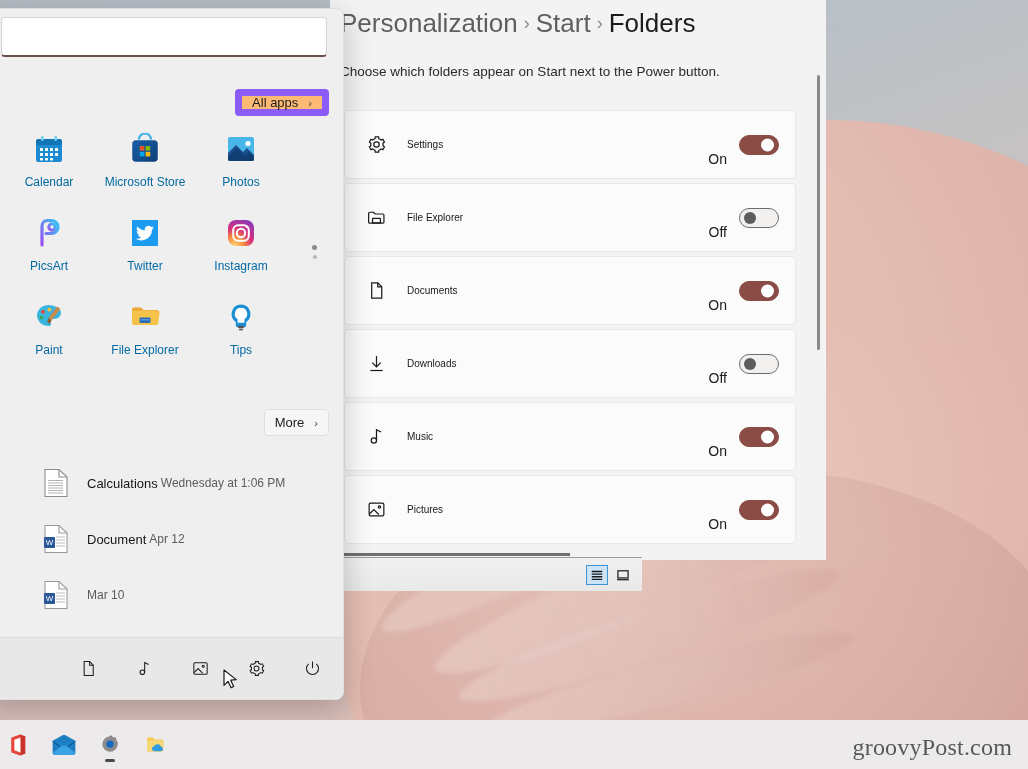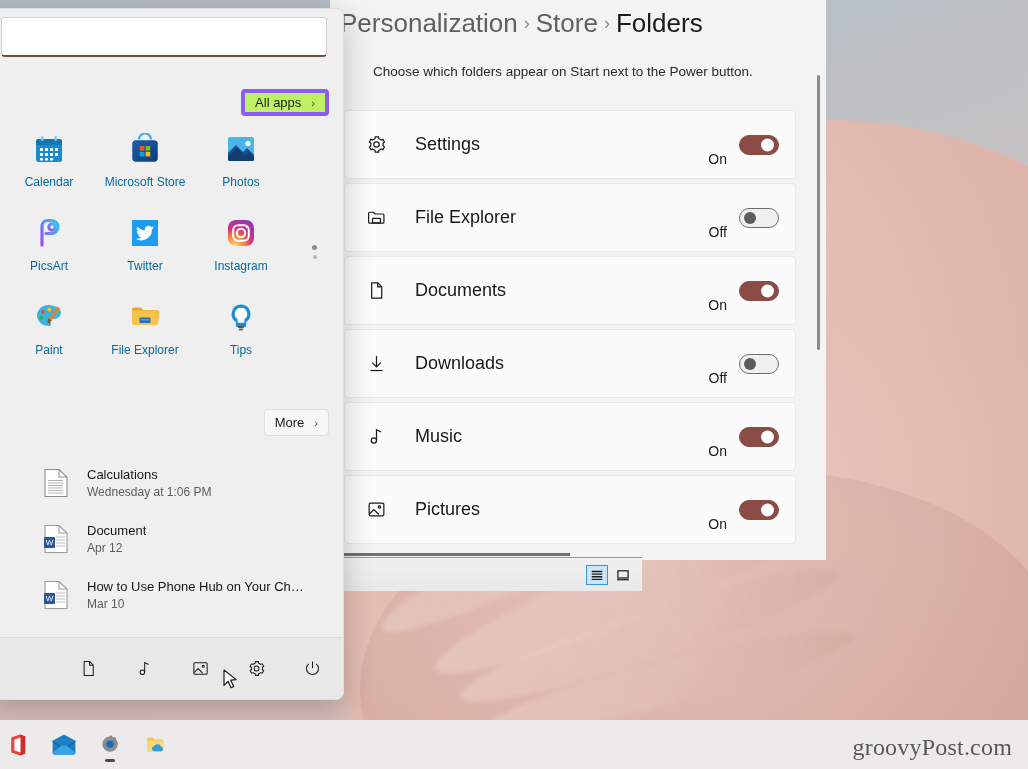--- a/index.html
+++ b/index.html
@@ -54,42 +54,42 @@
   .breadcrumb {
     position: absolute; left: 10px; top: 8px;
     font-size: 26px; color: #5a5a5a; white-space: nowrap;
     font-weight: 400;
   }
   .breadcrumb .crumb { color: #5f5f5f; }
   .breadcrumb .sep { color: #8a8a8a; font-size: 18px; padding: 0 6px; vertical-align: 3px; }
   .breadcrumb .current { color: #1b1b1b; font-weight: 400; }
   .settings-desc {
     position: absolute; left: 10px; top: 64px;
-    font-size: 13.5px; color: #2a2a2a; white-space: nowrap; margin-left: 33px;
+    font-size: 13.5px; color: #2a2a2a; white-space: nowrap;
   }
   .settings-list {
     position: absolute; left: 14px; top: 110px; width: 452px;
   }
   .setting-row {
     display: flex; align-items: center;
     height: 69px;
     background: #fbfbfb;
     border: 1px solid #e8e8e8;
     border-radius: 4px;
     margin-bottom: 4px;
     padding: 0 16px 0 18px;
   }
   .setting-row .row-icon {
     width: 26px; height: 26px; flex: 0 0 26px;
     display: flex; align-items: center; justify-content: center;
     color: #1a1a1a;
   }
   .setting-row .row-label {
-    margin-left: 26px;
-    font-size: 18px; color: #181818; flex: 1;
+    margin-left: 18px;
+    font-size: 10px; color: #181818; flex: 1;
   }
   .setting-row .row-state {
     font-size: 14px; color: #1a1a1a; margin-right: 12px; margin-top: 28px;
   }
   .toggle {
     width: 40px; height: 20px; border-radius: 10px;
     position: relative; flex: 0 0 40px;
     border: 1px solid #6d6d6d;
     background: #f1f0ef;
   }
@@ -145,21 +145,21 @@
   .search-box {
     position: absolute; left: 14px; top: 8px; width: 326px; height: 40px;
     background: #ffffff;
     border: 1px solid #d6d3d2;
     border-bottom: 2px solid #6b4f49;
     border-radius: 4px;
   }
   .all-apps-btn {
     position: absolute; right: 14px; top: 80px;
     height: 27px; padding: 0 10px;
-    background: #bef264; border: 4px solid #8b5cf6; border-radius: 4px;
+    background: #fdba74; border: 7px solid #8b5cf6; border-radius: 4px;
     display: flex; align-items: center; gap: 10px;
     font-size: 13px; color: #1c1c1c;
   }
   .more-btn {
     position: absolute; right: 14px; top: 400px;
     height: 27px; padding: 0 10px;
     background: #f7f6f6; border: 1px solid #e0dedd; border-radius: 4px;
     display: flex; align-items: center; gap: 10px;
     font-size: 13px; color: #1c1c1c;
   }
@@ -186,21 +186,21 @@
   }
   .page-dots i { display: block; width: 5px; height: 5px; border-radius: 50%; background: #8a8a8a; }
   .page-dots i.small { width: 4px; height: 4px; background: #b5b5b5; }
 
   .recent-list { position: absolute; left: 14px; top: 446px; width: 326px; }
   .recent-item {
     display: flex; align-items: center;
     height: 56px; padding-left: 42px; border-radius: 5px;
   }
   .recent-item .ric { width: 28px; height: 30px; margin-right: 16px; flex: 0 0 28px; }
-  .recent-item .rtext { display: flex; flex-direction: column; gap: 3px; overflow: hidden; }
+  .recent-item .rtext { display: flex; flex-direction: row; gap: 3px; overflow: hidden; }
   .recent-item .rtitle { font-size: 13px; color: #161616; white-space: nowrap; }
   .recent-item .rsub { font-size: 12px; color: #5c5c5c; white-space: nowrap; }
 
   .start-footer {
     position: absolute; left: 0; bottom: 0; width: 100%; height: 62px;
     background: #e9e8e8;
     border-top: 1px solid #dcdbdb;
     display: flex; align-items: center; justify-content: center; gap: 26px;
     padding-left: 70px;
   }
@@ -248,21 +248,21 @@
     <div class="petal p3"></div>
     <div class="fold" style="left:420px;top:560px;width:420px;height:60px;transform:rotate(-22deg)"></div>
     <div class="fold" style="left:450px;top:610px;width:400px;height:50px;transform:rotate(-18deg)"></div>
     <div class="fold" style="left:480px;top:660px;width:380px;height:45px;transform:rotate(-14deg)"></div>
     <div class="fold" style="left:360px;top:505px;width:440px;height:55px;transform:rotate(-26deg)"></div>
   </div>
 
   <div class="settings-window">
     <div class="settings-inner">
       <div class="breadcrumb">
-        <span class="crumb">Personalization</span><span class="sep">›</span><span class="crumb">Store</span><span class="sep">›</span><span class="current">Folders</span>
+        <span class="crumb">Personalization</span><span class="sep">›</span><span class="crumb">Start</span><span class="sep">›</span><span class="current">Folders</span>
       </div>
       <div class="settings-desc">Choose which folders appear on Start next to the Power button.</div>
 
       <div class="settings-list">
 
         <div class="setting-row">
           <span class="row-icon">
             <svg width="21" height="21" viewBox="0 0 24 24" fill="none" stroke="currentColor" stroke-width="1.4">
                 <circle cx="12" cy="12" r="3.1"></circle>
                 <path d="M19.4 13.5a7.8 7.8 0 000-3l1.7-1.3-1.8-3.1-2 .8a7.7 7.7 0 00-2.6-1.5l-.3-2.1H10.6l-.3 2.1a7.7 7.7 0 00-2.6 1.5l-2-.8-1.8 3.1 1.7 1.3a7.8 7.8 0 000 3l-1.7 1.3 1.8 3.1 2-.8a7.7 7.7 0 002.6 1.5l.3 2.1h3.8l.3-2.1a7.7 7.7 0 002.6-1.5l2 .8 1.8-3.1z"></path>
@@ -572,21 +572,20 @@
               <path d="M2 1.5h14L24 9v19.5H2z" fill="#fff" stroke="#9a9a9a" stroke-width="1.1"></path>
               <path d="M16 1.5V9h8" stroke="#9a9a9a" stroke-width="1.1"></path>
               <g stroke="#b5b5b5" stroke-width=".9">
                 <path d="M13 13h9M13 16h9M13 19h9M13 22h9"></path>
               </g>
               <rect x="1" y="13" width="11" height="11" rx="1" fill="#2b579a"></rect>
               <text x="6.5" y="21.2" font-size="8" fill="#fff" font-family="sans-serif" text-anchor="middle">W</text>
             </svg>
         </span>
         <span class="rtext">
-          <span class="rtitle">How to Use Phone Hub on Your Ch…</span>
           <span class="rsub">Mar 10</span>
         </span>
       </div>
     </div>
 
     <div class="start-footer">
       <span class="footer-btn">
         <svg width="19" height="19" viewBox="0 0 24 24" fill="none" stroke="currentColor" stroke-width="1.3">
             <path d="M6.5 3.2h7L18 7.8v13H6.5z"></path>
             <path d="M13.4 3.2v4.6H18"></path>

